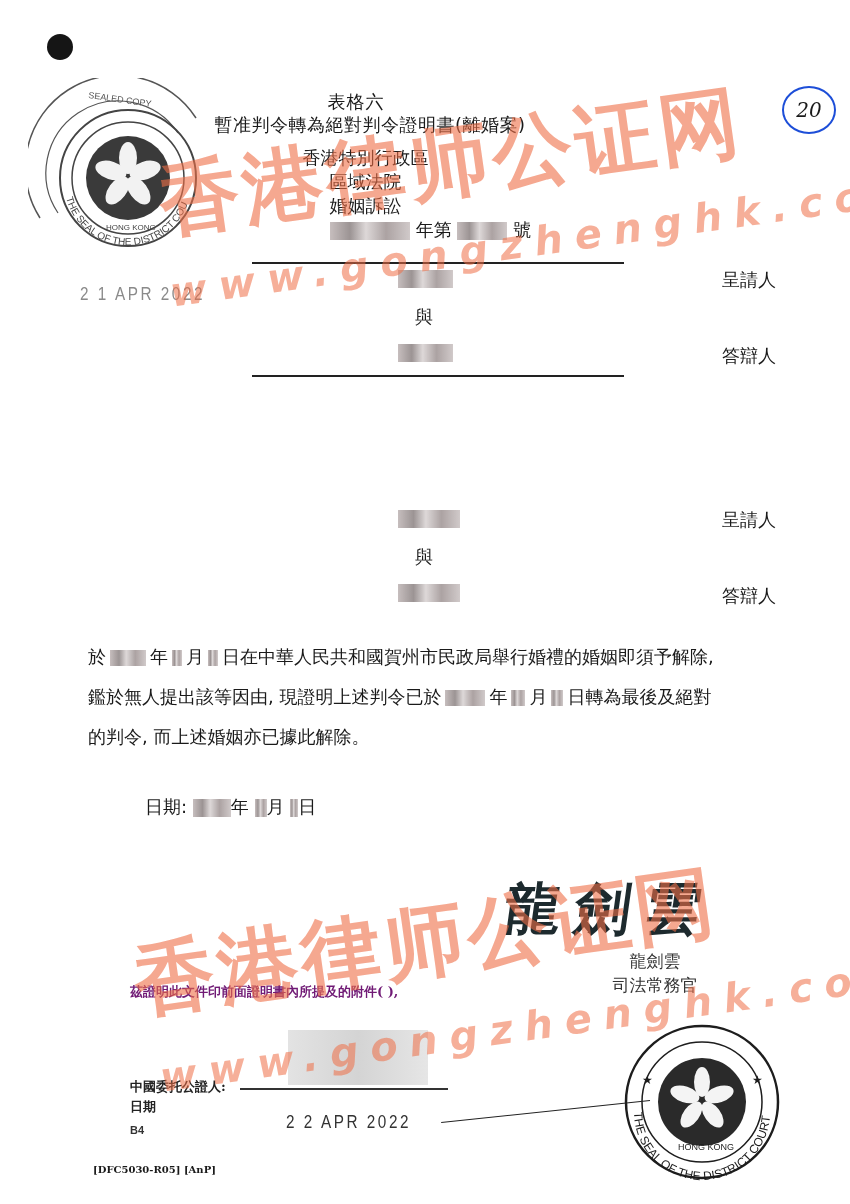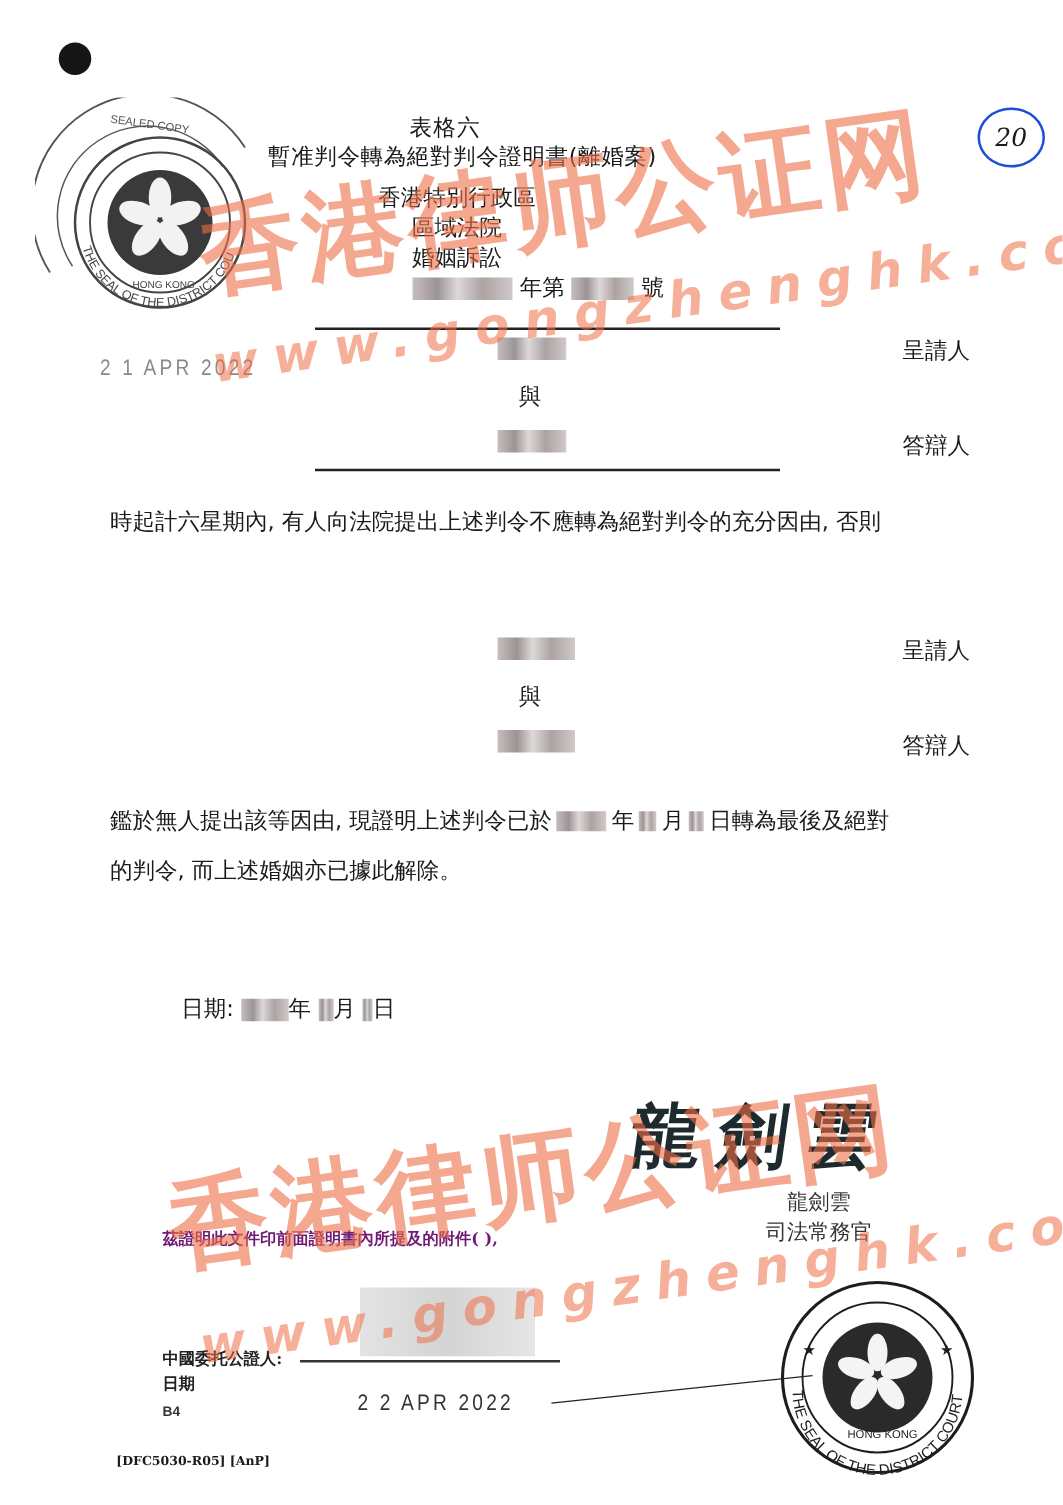--- a/index.html
+++ b/index.html
@@ -77,30 +77,32 @@
 
 <div class="abs hr" style="left:252px; top:262px; width:372px;"></div>
 <div class="abs party-name" style="top:268px;"><span class="blur" style="width:55px;"></span></div>
 <div class="abs role" style="top:268px;">呈請人</div>
 <div class="abs yu" style="top:305px;">與</div>
 <div class="abs party-name" style="top:342px;"><span class="blur" style="width:55px;"></span></div>
 <div class="abs role" style="top:344px;">答辯人</div>
 <div class="abs hr" style="left:252px; top:375px; width:372px;"></div>
 
 <div class="abs para" style="top:398px;">
-  <div>時起計六星期內, 有人向法院提出上述判令不應轉為絕對判令的充分因由, 否則</div>
 </div>
 
 <div class="abs party-name" style="top:508px;"><span class="blur" style="width:62px;"></span></div>
 <div class="abs role" style="top:508px;">呈請人</div>
 <div class="abs yu" style="top:545px;">與</div>
 <div class="abs party-name" style="top:582px;"><span class="blur" style="width:62px;"></span></div>
 <div class="abs role" style="top:584px;">答辯人</div>
 
 <div class="abs para" style="top:637px;">
+  <div>
+    <span>於</span><span class="blur" style="width:36px;"></span><span>年</span><span class="blur" style="width:10px;"></span><span>月</span><span class="blur" style="width:10px;"></span><span>日在中華人民共和國賀州市民政局舉行婚禮的婚姻即須予解除,</span>
+  </div>
   <div>
     <span>鑑於無人提出該等因由, 現證明上述判令已於</span><span class="blur" style="width:40px;"></span><span>年</span><span class="blur" style="width:14px;"></span><span>月</span><span class="blur" style="width:12px;"></span><span>日轉為最後及絕對</span>
   </div>
   <div>的判令, 而上述婚姻亦已據此解除。</div>
 </div>
 
 <div class="abs" style="left:145px; top:795px; font-size:18px;">
   <span>日期:</span>
   <span class="blur" style="width:38px;"></span><span>年</span>
   <span class="blur" style="width:12px;"></span><span>月</span>

